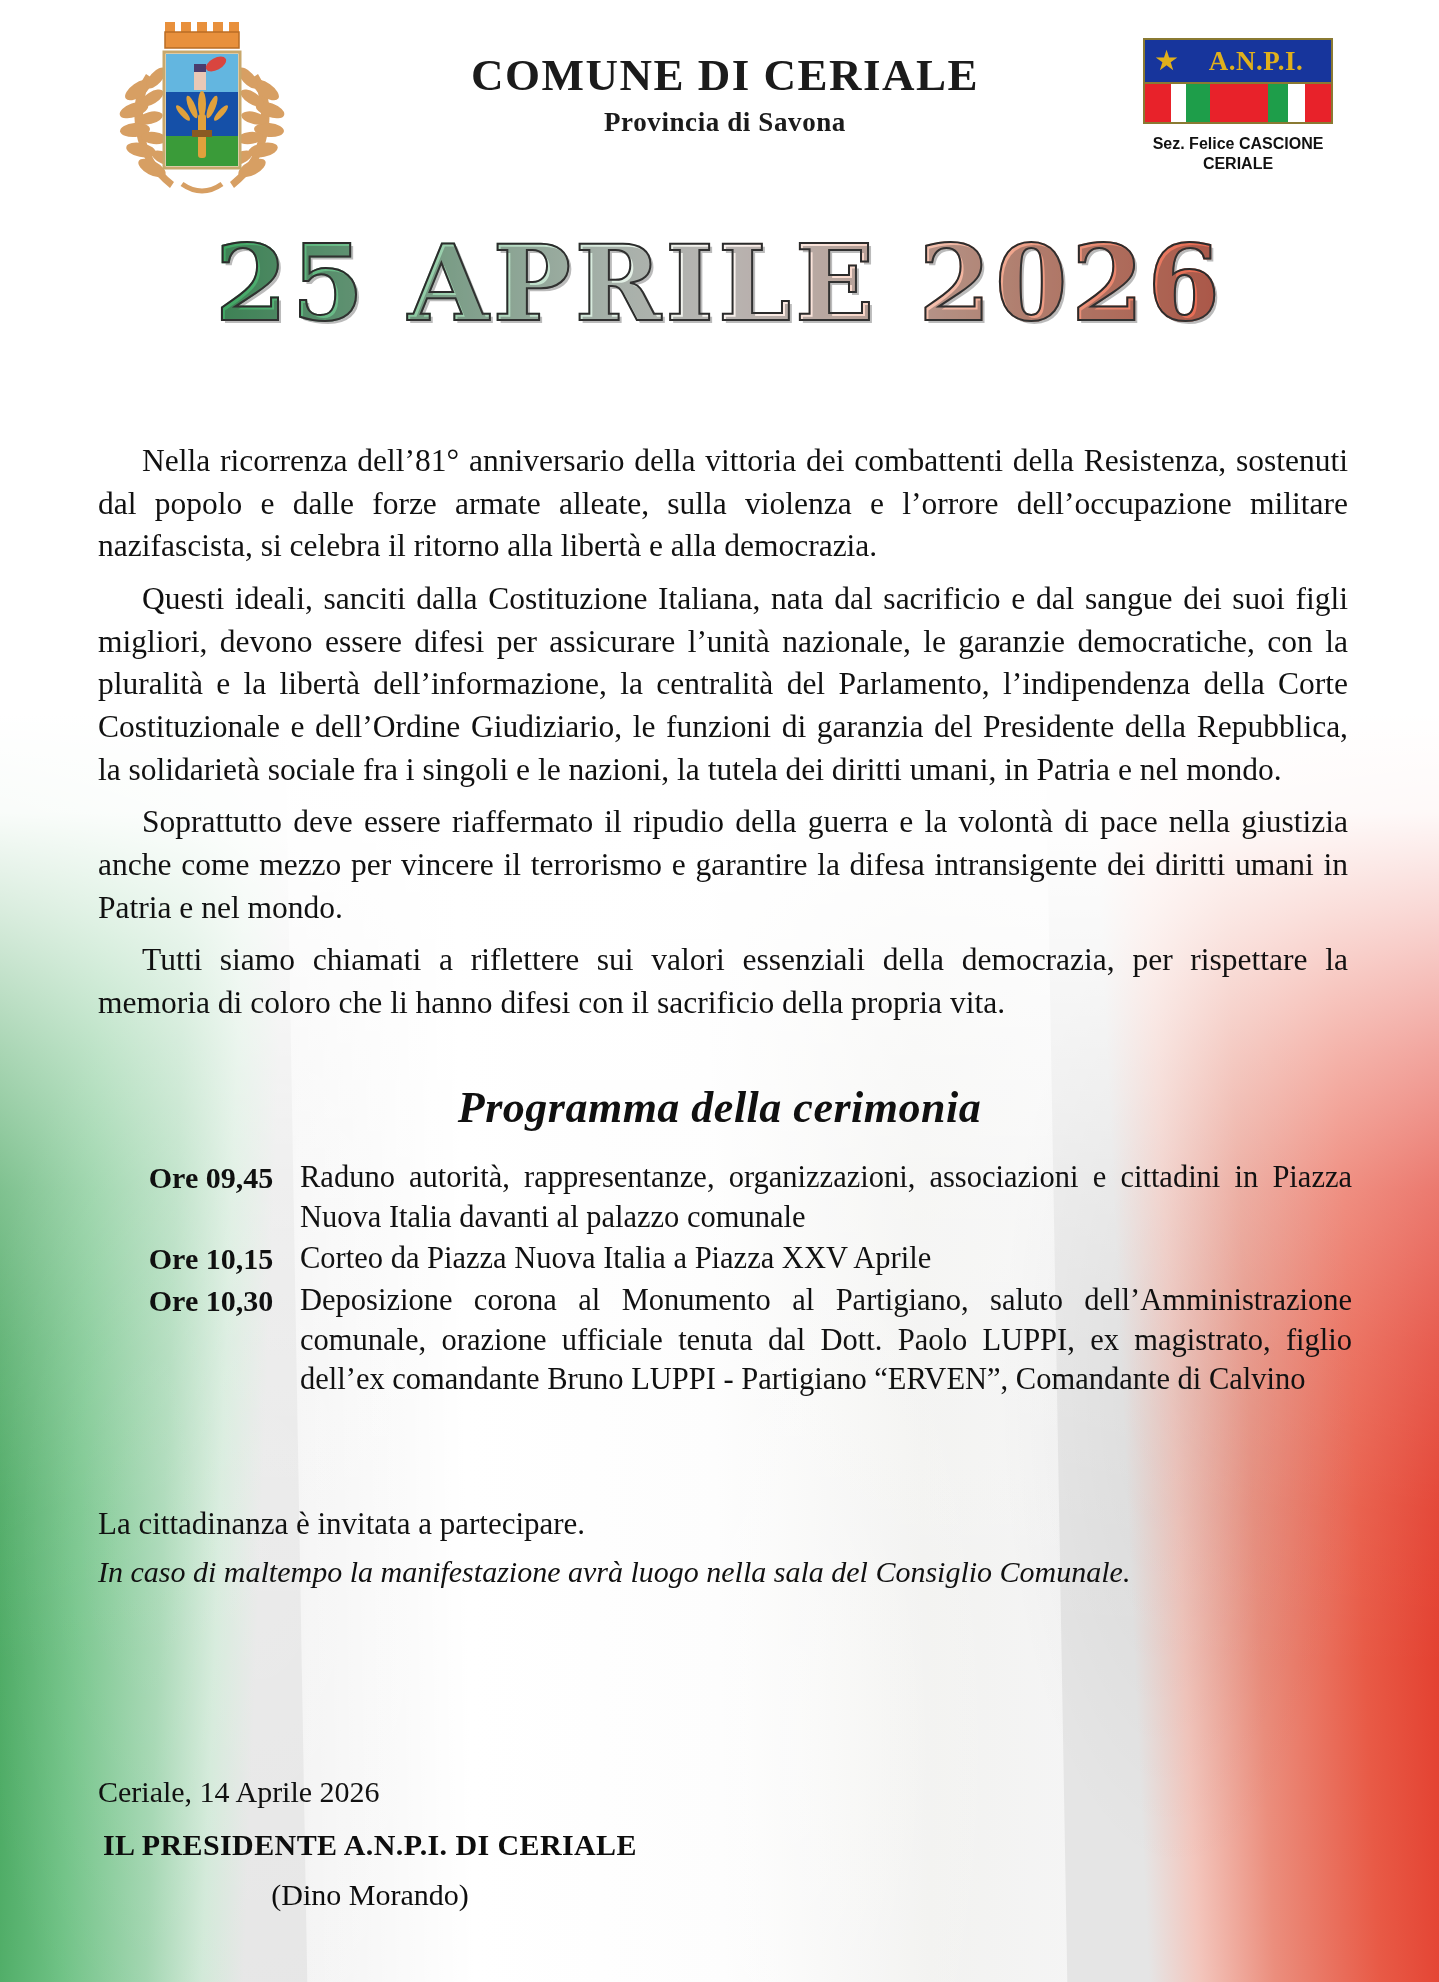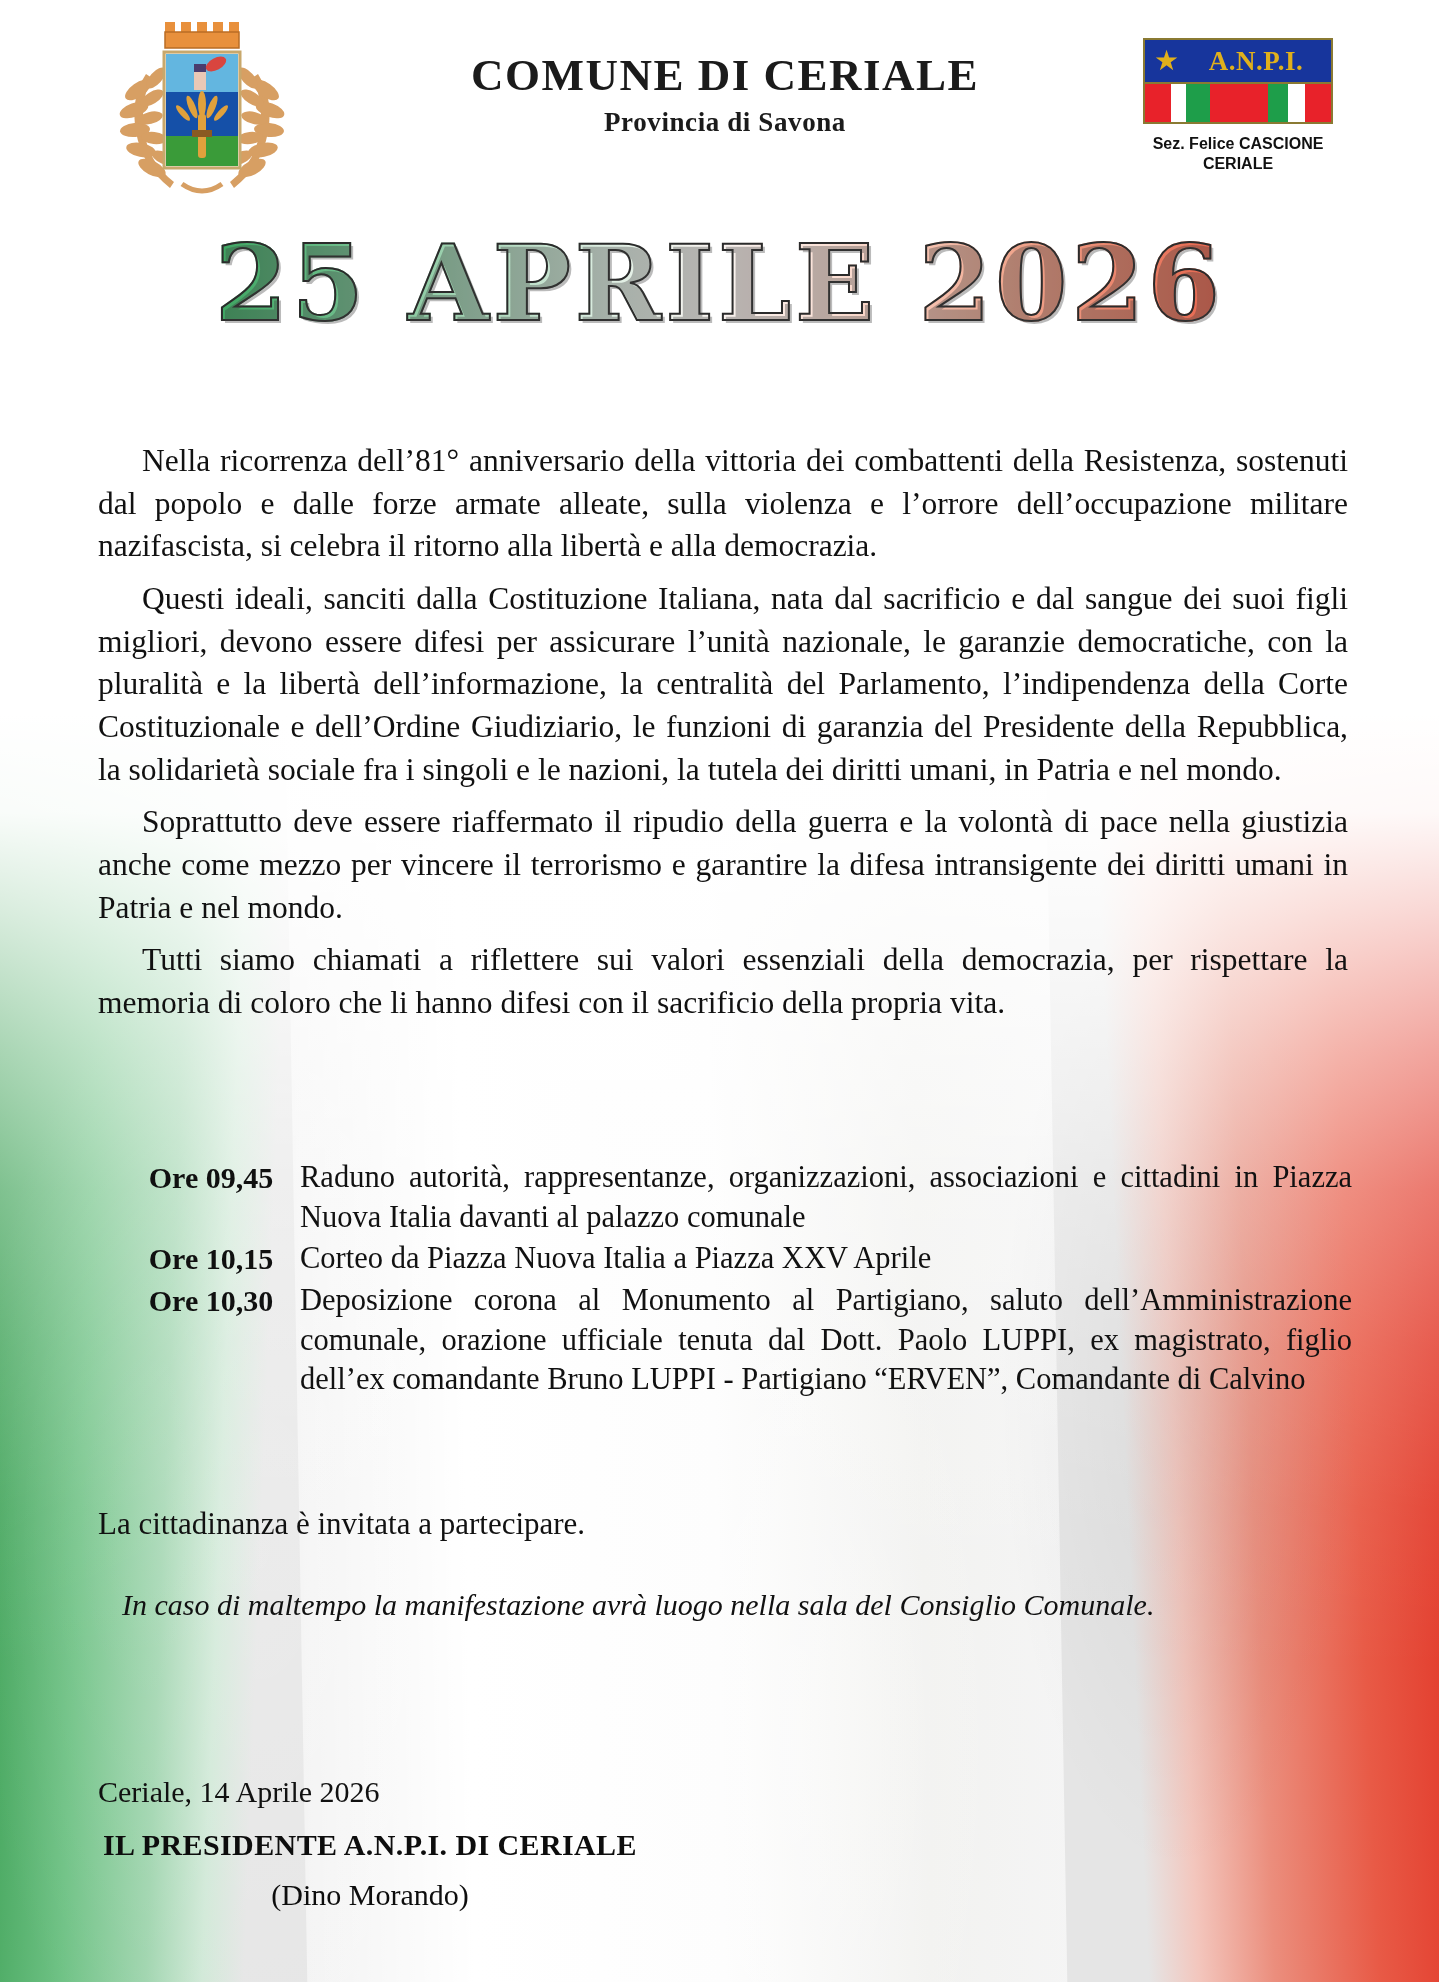--- a/index.html
+++ b/index.html
@@ -453,38 +453,39 @@
 
     <div class="big-title">25 APRILE 2026</div>
 
     <div class="body-block">
       <p class="para">Nella ricorrenza dell’81° anniversario della vittoria dei combattenti della Resistenza, sostenuti dal popolo e dalle forze armate alleate, sulla violenza e l’orrore dell’occupazione militare nazifascista, si celebra il ritorno alla libertà e alla democrazia.</p>
       <p class="para">Questi ideali, sanciti dalla Costituzione Italiana, nata dal sacrificio e dal sangue dei suoi figli migliori, devono essere difesi per assicurare l’unità nazionale, le garanzie democratiche, con la pluralità e la libertà dell’informazione, la centralità del Parlamento, l’indipendenza della Corte Costituzionale e dell’Ordine Giudiziario, le funzioni di garanzia del Presidente della Repubblica, la solidarietà sociale fra i singoli e le nazioni, la tutela dei diritti umani, in Patria e nel mondo.</p>
       <p class="para">Soprattutto deve essere riaffermato il ripudio della guerra e la volontà di pace nella giustizia anche come mezzo per vincere il terrorismo e garantire la difesa intransigente dei diritti umani in Patria e nel mondo.</p>
       <p class="para">Tutti siamo chiamati a riflettere sui valori essenziali della democrazia, per rispettare la memoria di coloro che li hanno difesi con il sacrificio della propria vita.</p>
     </div>
 
+    <div class="programme-title">Programma della cerimonia</div>
 
     <div class="schedule">
       <div class="sched-row">
         <div class="sched-time">Ore 09,45</div>
         <div class="sched-desc">Raduno autorità, rappresentanze, organizzazioni, associazioni e cittadini in Piazza Nuova Italia davanti al palazzo comunale</div>
       </div>
       <div class="sched-row">
         <div class="sched-time">Ore 10,15</div>
         <div class="sched-desc">Corteo da Piazza Nuova Italia a Piazza XXV Aprile</div>
       </div>
       <div class="sched-row">
         <div class="sched-time">Ore 10,30</div>
         <div class="sched-desc">Deposizione corona al Monumento al Partigiano, saluto dell’Amministrazione comunale, orazione ufficiale tenuta dal Dott. Paolo LUPPI, ex magistrato, figlio dell’ex comandante Bruno LUPPI - Partigiano “ERVEN”, Comandante di Calvino</div>
       </div>
     </div>
 
     <div class="closing invite-line" style="position:absolute;top:1504px;">La cittadinanza è invitata a partecipare.</div>
-    <div class="closing weather-line" style="position:absolute;top:1585px;margin-left:24px;">In caso di maltempo la manifestazione avrà luogo nella sala del Consiglio Comunale.</div>
+    <div class="closing weather-line" style="position:absolute;top:1552px;">In caso di maltempo la manifestazione avrà luogo nella sala del Consiglio Comunale.</div>
     <div class="closing place-date-line" style="position:absolute;top:1772px;">Ceriale, 14 Aprile 2026</div>
 
     <div class="signatures">
       <div class="sig sig-right">
         <div class="sig-role">IL PRESIDENTE A.N.P.I. DI  CERIALE</div>
         <div class="sig-name">(Dino Morando)</div>
       </div>
     </div>
 
     <div class="edge-microtext">&nbsp;</div>

